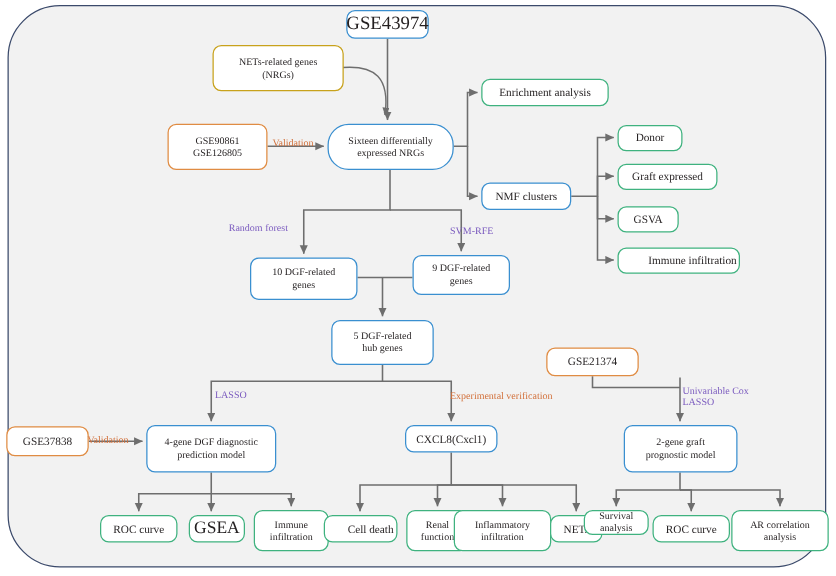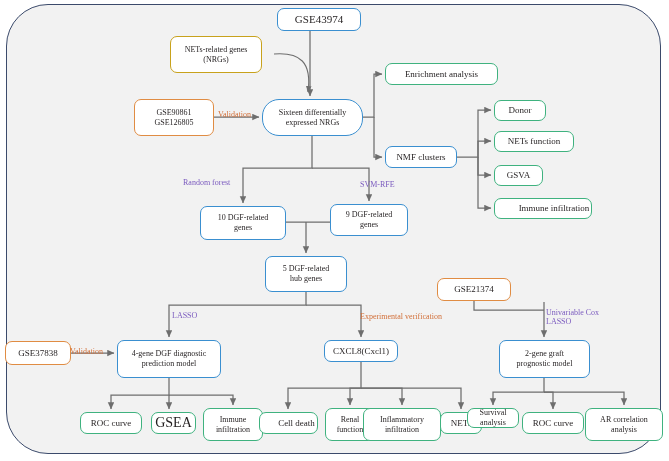--- a/index.html
+++ b/index.html
@@ -70,43 +70,43 @@
       <path d="M361,388 L402,388 L402,405" marker-end="url(#ah)"></path>
       <path d="M361,388 L461,388 L461,409" marker-end="url(#ah)"></path>
 
       <path d="M544,378 L544,392 L493,392 L493,405" marker-end="url(#ah)"></path>
       <path d="M544,392 L553,392 L553,409" marker-end="url(#ah)"></path>
       <path d="M544,392 L624,392 L624,405" marker-end="url(#ah)"></path>
     </g>
   </svg>
 
   <div id="nodes">
-      <div class="node blue" style="left: 277px; top: 8px; width: 84px; height: 23px; font-size: 11px;">
+      <div class="node blue" style="left: 277px; top: 8px; width: 66px; height: 23px; font-size: 15px;">
         <span>GSE43974</span>
       </div>
-      <div class="node gold" style="left: 170px; top: 36px; width: 92px; height: 37px; font-size: 8px;">
+      <div class="node gold" style="left: 170px; top: 36px; width: 105px; height: 37px; font-size: 8px;">
         <span>NETs-related genes<br>(NRGs)</span>
       </div>
       <div class="node orange" style="left: 134px; top: 99px; width: 80px; height: 37px; font-size: 8px;">
         <span>GSE90861<br>GSE126805</span>
       </div>
       <div class="node blue" style="left: 262px; top: 99px; width: 101px; height: 37px; font-size: 8px; border-radius: 17px;">
         <span>Sixteen differentially<br>expressed NRGs</span>
       </div>
-      <div class="node green" style="left: 385px; top: 63px; width: 113px; height: 22px; font-size: 9px;">
+      <div class="node green" style="left: 385px; top: 63px; width: 102px; height: 22px; font-size: 9px;">
         <span>Enrichment analysis</span>
       </div>
       <div class="node blue" style="left: 385px; top: 146px; width: 72px; height: 22px; font-size: 9px;">
         <span>NMF clusters</span>
       </div>
       <div class="node green" style="left: 494px; top: 100px; width: 52px; height: 21px; font-size: 9px;">
         <span>Donor</span>
       </div>
       <div class="node green" style="left: 494px; top: 131px; width: 80px; height: 21px; font-size: 9px;">
-        <span>NETs function</span>
+        <span>Graft expressed</span>
       </div>
       <div class="node green" style="left: 494px; top: 165px; width: 49px; height: 21px; font-size: 9px;">
         <span>GSVA</span>
       </div>
       <div class="node green" style="left: 494px; top: 198px; width: 98px; height: 21px; font-size: 9px; padding-left: 22px;">
         <span>Immune infiltration</span>
       </div>
       <div class="node blue" style="left: 200px; top: 206px; width: 86px; height: 34px; font-size: 8px;">
         <span>10 DGF-related<br>genes</span>
       </div>

